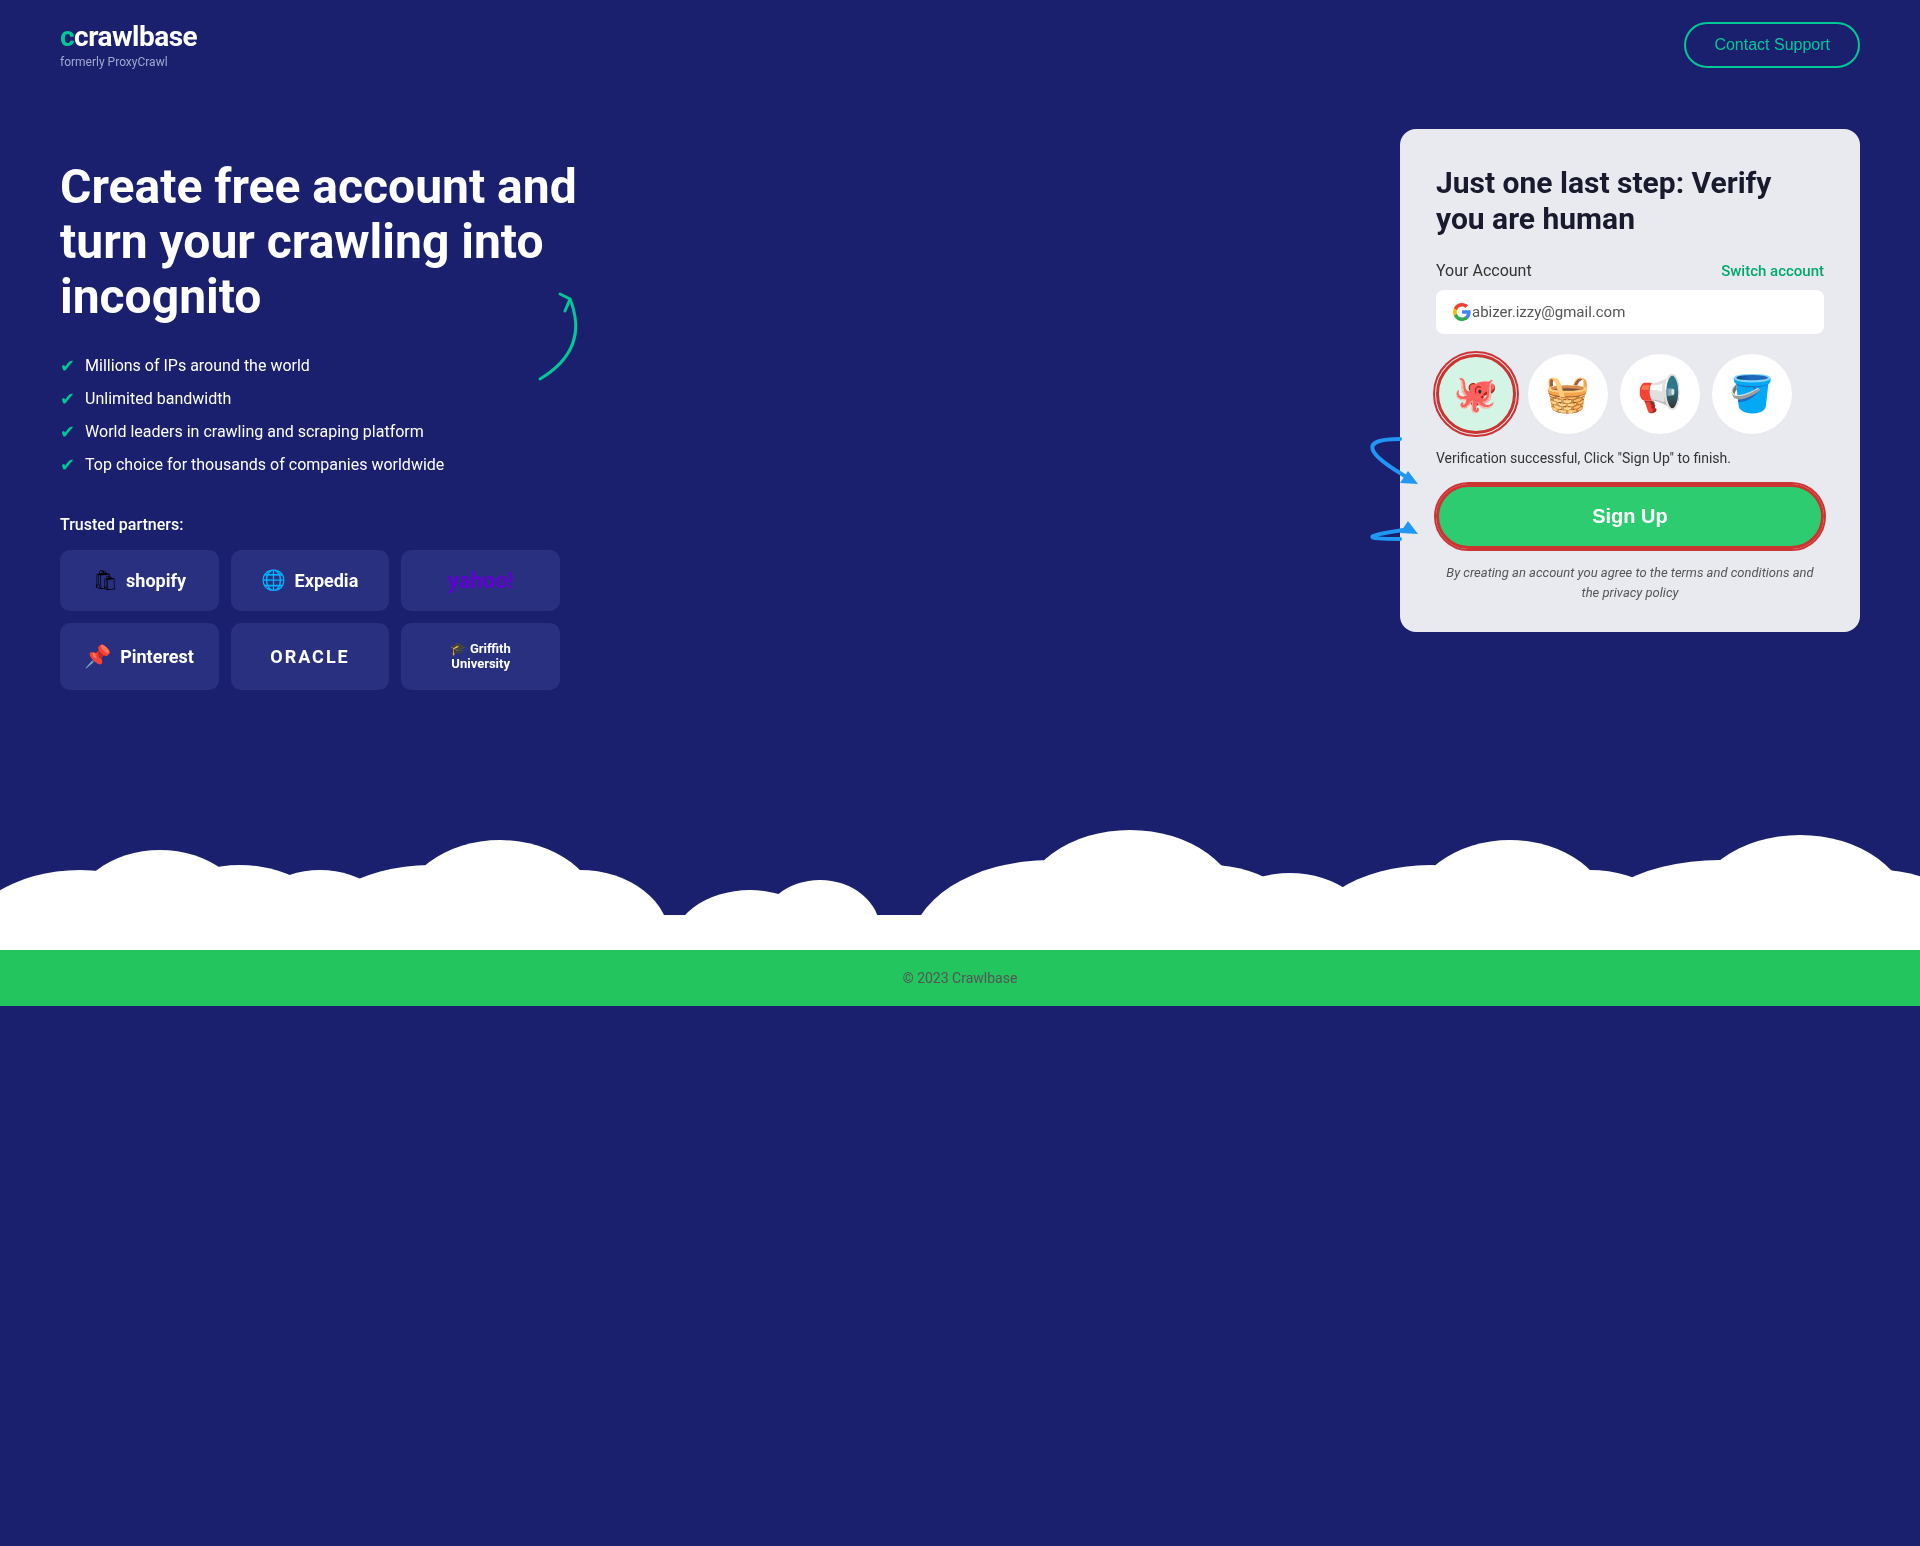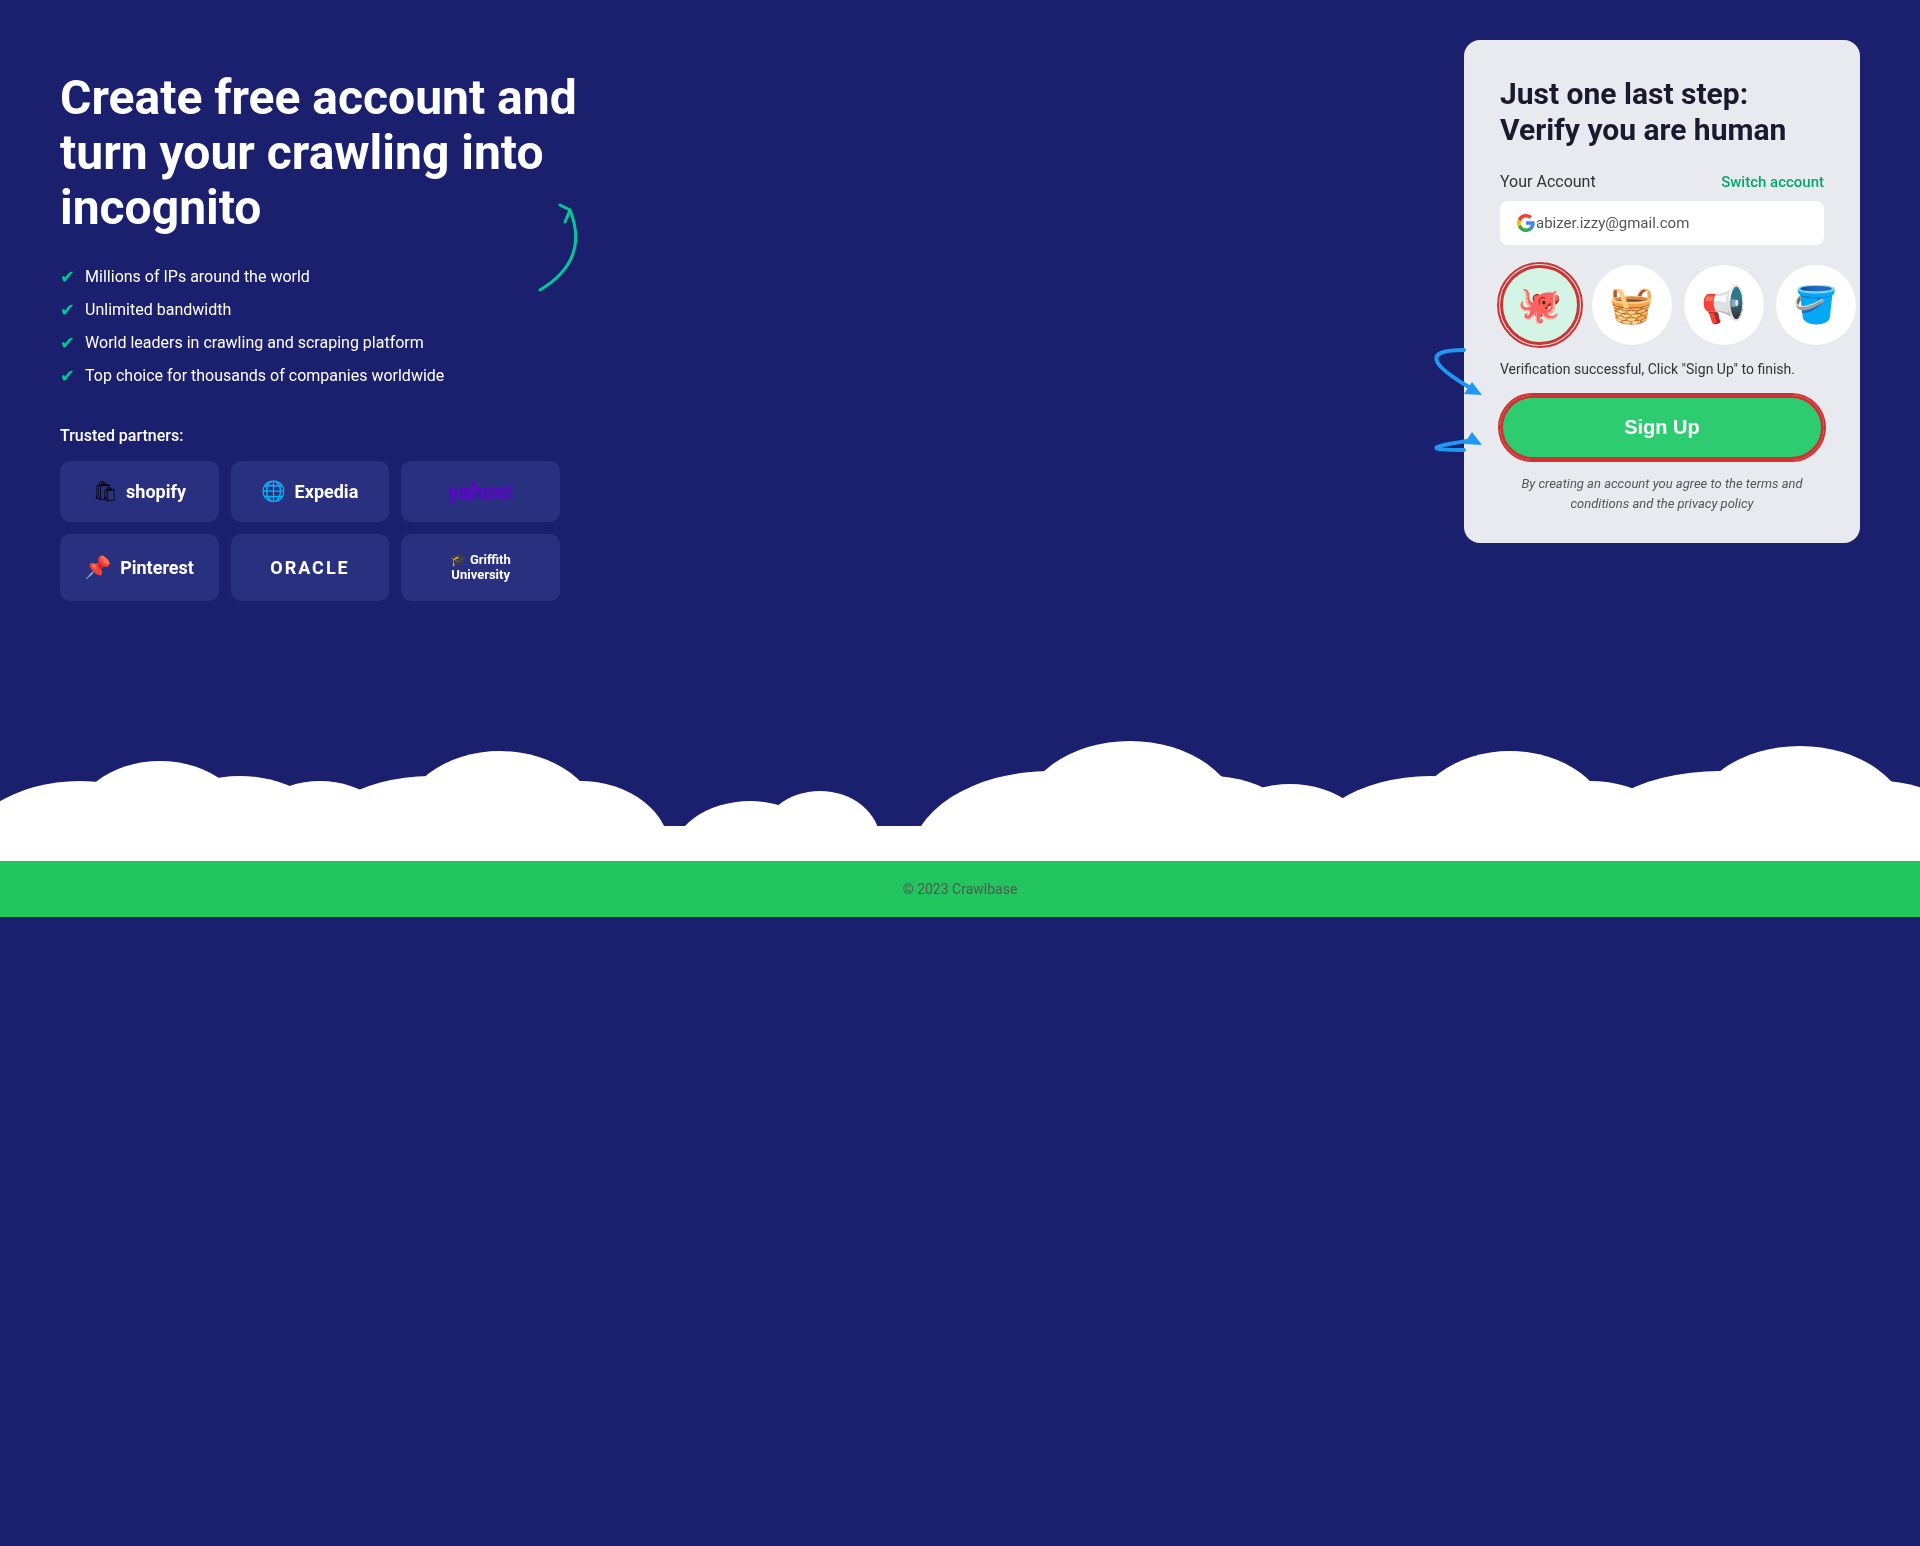--- a/index.html
+++ b/index.html
@@ -112,21 +112,21 @@
       font-size: 18px;
       font-weight: 700;
     }
     .partner-icon {
       font-size: 20px;
     }
 
     
     .right-side {
       flex-shrink: 0;
-      width: 396px;
+      width: 460px;
       margin-left: 40px;
     }
     .verify-card {
       background: #e8eaf0;
       border-radius: 16px;
       padding: 36px 36px 30px 36px;
       position: relative;
     }
     .card-title {
       font-size: 30px;
@@ -287,20 +287,29 @@
       top: 250px;
       z-index: 25;
     }
   </style>
 </head>
 <body>
 
 <div class="page-wrapper">
   <div class="background-section">
 
+    <header class="header">
+      <div class="logo-area">
+        <div class="logo-text">
+          <span style="color:#00c896;">c</span><span>crawlbase</span>
+        </div>
+        <div class="logo-subtitle">formerly ProxyCrawl</div>
+      </div>
+      <button class="contact-btn">Contact Support</button>
+    </header>
 
     <div class="main-content">
 
       <div class="left-side">
         <h1 class="hero-title">Create free account and turn your crawling into incognito</h1>
 
         <ul class="features-list">
           <li>
             <span class="check-icon">✔</span>
             <span>Millions of IPs around the world</span>

